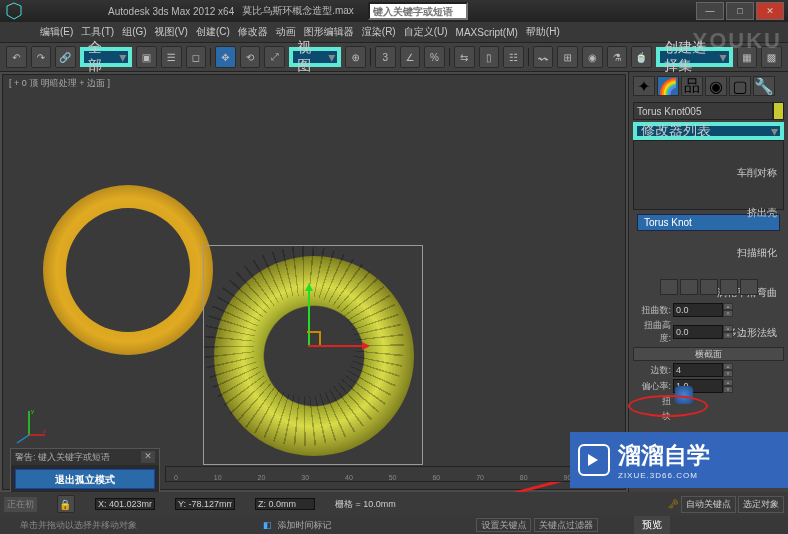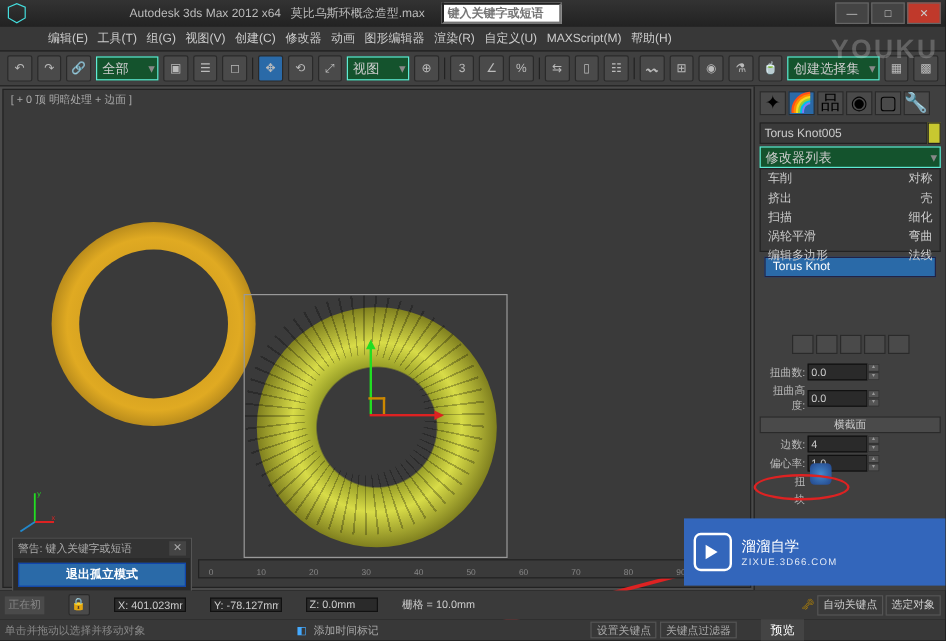--- a/index.html
+++ b/index.html
@@ -7,21 +7,21 @@
 .titlebar { height: 22px; background: linear-gradient(#333,#222); display: flex; align-items: center; color: #bbb; font-size: 10px; }
 .titlebar .logo { width: 20px; height: 20px; margin-left: 4px; color: #4dd; }
 .titlebar .controls { position: absolute; right: 4px; display: flex; gap: 2px; }
 .wbtn { width: 28px; height: 18px; background: #444; border: 1px solid #666; color: #ccc; font-size: 9px; display: flex; align-items: center; justify-content: center; }
 .wbtn.r { background: #c0392b; }
 .menubar { height: 20px; background: #383838; display: flex; align-items: center; color: #ccc; font-size: 10px; padding-left: 40px; gap: 8px; }
 .menubar span { cursor: default; }
 .toolbar { height: 30px; background: #404040; border-top: 1px solid #222; border-bottom: 1px solid #222; display: flex; align-items: center; gap: 4px; padding: 0 6px; }
 .tbtn { width: 22px; height: 22px; background: #4a4a4a; border: 1px solid #2a2a2a; border-radius: 2px; display: flex; align-items: center; justify-content: center; color: #bbb; font-size: 10px; }
 .tbtn.sel { background: #2a6aa8; }
-.dd { height: 20px; background: #14532d; border: 1px solid #5eead4; color: #ccc; font-size: 11px; padding: 0 14px 0 4px; display: flex; align-items: center; position: relative; }
+.dd { height: 20px; background: #0c4a6e; border: 4px solid #5eead4; color: #ccc; font-size: 14px; padding: 0 14px 0 4px; display: flex; align-items: center; position: relative; }
 .dd::after { content: "▾"; position: absolute; right: 2px; color: #888; }
 .search { height: 18px; background: #fff; width: 100px; font-size: 10px; padding: 0 3px; color: #888; font-weight: bold; }
 .main { display: flex; height: 420px; background: #4a4a4a; }
 .viewport { flex: 1; background: #3a3a3a; position: relative; border: 1px solid #222; margin: 2px; }
 .vp-label { position: absolute; top: 2px; left: 6px; color: #aaa; font-size: 9px; }
 .torus { position: absolute; border-radius: 50%; }
 .t1 { left: 40px; top: 110px; width: 170px; height: 170px; }
 .t1::after { content: ""; position: absolute; inset: 23px; border-radius: 50%; background: #3a3a3a; }
 .t1b { position: absolute; inset: 0; border-radius: 50%; background: radial-gradient(circle, transparent 42%, #d4a020 43%, #e0aa22 60%, #a07818 78%, transparent 80%); }
 .t2wrap { position: absolute; left: 200px; top: 170px; width: 220px; height: 220px; border: 1px solid #999; }
@@ -40,21 +40,21 @@
 .panel { width: 160px; background: #404040; border-left: 1px solid #222; }
 .cmd-tabs { height: 28px; display: flex; gap: 2px; padding: 4px; }
 .ct { width: 22px; height: 20px; background: #4a4a4a; border: 1px solid #2a2a2a; display:flex; align-items:center; justify-content:center; }
 .ct.a { background: #2a6aa8; }
 .objname { height: 18px; display: flex; margin: 2px 4px; }
 .objname input { flex: 1; background: #3a3a3a; border: 1px solid #222; color: #ccc; font-size: 10px; padding: 0 3px; }
 .cswatch { width: 24px; background: #c8c830; border: 1px solid #222; }
 .modlist { margin: 2px 4px; }
 .modhead { height: 18px; }
 .mod-items { border: 1px solid #222; background: #3a3a3a; height: 70px; }
-.mod-row { display: flex; justify-content: space-between; padding: 1px 6px; color: #ccc; font-size: 10px; }
+.mod-row { display: flex; justify-content: flex-end; padding: 1px 6px; color: #ccc; font-size: 10px; margin-top: 24px; }
 .mod-tk { margin: 4px; background: #2a6aa8; color: #fff; font-size: 10px; padding: 2px 6px; border: 1px solid #224; }
 .mod-btns { display: flex; gap: 2px; padding: 4px; justify-content: center; }
 .mbtn { width: 18px; height: 16px; background: #4a4a4a; border: 1px solid #2a2a2a; }
 .rollout { margin: 4px; }
 .ro-head { height: 14px; background: #4a4a4a; border: 1px solid #2a2a2a; color: #ccc; font-size: 9px; display: flex; align-items: center; justify-content: center; }
 .param { display: flex; align-items: center; gap: 2px; margin: 2px 0; }
 .param label { color: #bbb; font-size: 9px; width: 38px; text-align: right; }
 .spinner { display: flex; }
 .spinner input { width: 50px; height: 14px; background: #2a2a2a; border: 1px solid #111; color: #ccc; font-size: 9px; padding: 0 2px; }
 .spinbtns { width: 10px; display: flex; flex-direction: column; }
@@ -64,27 +64,27 @@
 .arrow { position: absolute; pointer-events: none; }
 .dlg { position: absolute; left: 10px; top: 448px; width: 150px; background: #2a2a2a; border: 1px solid #555; }
 .dlg-t { height: 16px; background: #333; color: #aaa; font-size: 9px; padding: 1px 4px; display: flex; align-items: center; }
 .dlg-t .x { margin-left: auto; width: 14px; height: 12px; background: #444; text-align: center; line-height: 10px; font-size: 9px; }
 .dlg-b { padding: 4px; font-weight: bold; }
 .dlg-btn { height: 20px; background: #2a6aa8; color: #fff; text-align: center; font-size: 10px; line-height: 20px; border: 1px solid #14a; }
 .timeline { position: absolute; left: 165px; top: 466px; right: 160px; height: 16px; background: #3a3a3a; border: 1px solid #222; display: flex; align-items: flex-end; font-size: 7px; color: #888; justify-content: space-between; padding: 0 8px; }
 .status { position: absolute; bottom: 18px; left: 0; right: 0; height: 24px; background: #3a3a3a; display: flex; align-items: center; color: #ccc; font-size: 9px; gap: 20px; padding: 0 4px; }
 .status input.coord { width: 60px; background: #2a2a2a; border: 1px solid #111; color: #ccc; font-size: 9px; padding: 0 2px; }
 .key-ctrl { margin-left: auto; display: flex; gap: 2px; align-items: center; }
-.status2 { position: absolute; bottom: 0; left: 0; right: 0; height: 18px; background: #383838; display: flex; align-items: center; color: #aaa; font-size: 9px; gap: 6px; padding: 0 4px; }
+.status2 { position: absolute; bottom: 0; left: 0; right: 0; height: 18px; background: #383838; display: flex; align-items: center; color: #aaa; font-size: 9px; gap: 6px; padding: 0 20px; }
 .watermark { position: absolute; right: 6px; top: 28px; color: rgba(255,255,255,0.22); font-size: 22px; font-weight: bold; letter-spacing: 2px; pointer-events: none; }
 .brand { position: absolute; right: 0; bottom: 46px; width: 218px; height: 56px; background: #36b; display: flex; align-items: center; gap: 8px; padding: 0 8px; }
 .brand .play { width: 32px; height: 32px; border: 2px solid #fff; border-radius: 6px; display: flex; align-items: center; justify-content: center; }
 .brand .play::before { content: ""; border: 6px solid transparent; border-left: 10px solid #fff; margin-left: 4px; }
 .brand .txt { color: #fff; }
-.brand .txt .big { font-size: 12px; font-weight: normal; }
+.brand .txt .big { font-size: 23px; font-weight: bold; }
 .brand .txt .small { font-size: 8px; letter-spacing: 1px; opacity: .85; }
 .filebrd { position: absolute; right: 118px; bottom: 0; height: 18px; background: #444; color: #fff; font-size: 10px; padding: 0 8px; display: flex; align-items: center; }
 .vdiv { width: 1px; height: 18px; background: #222; }
 </style>
 </head>
 <body>
 
 <div class="titlebar">
   <span class="logo">
     <svg viewBox="0 0 20 20">

